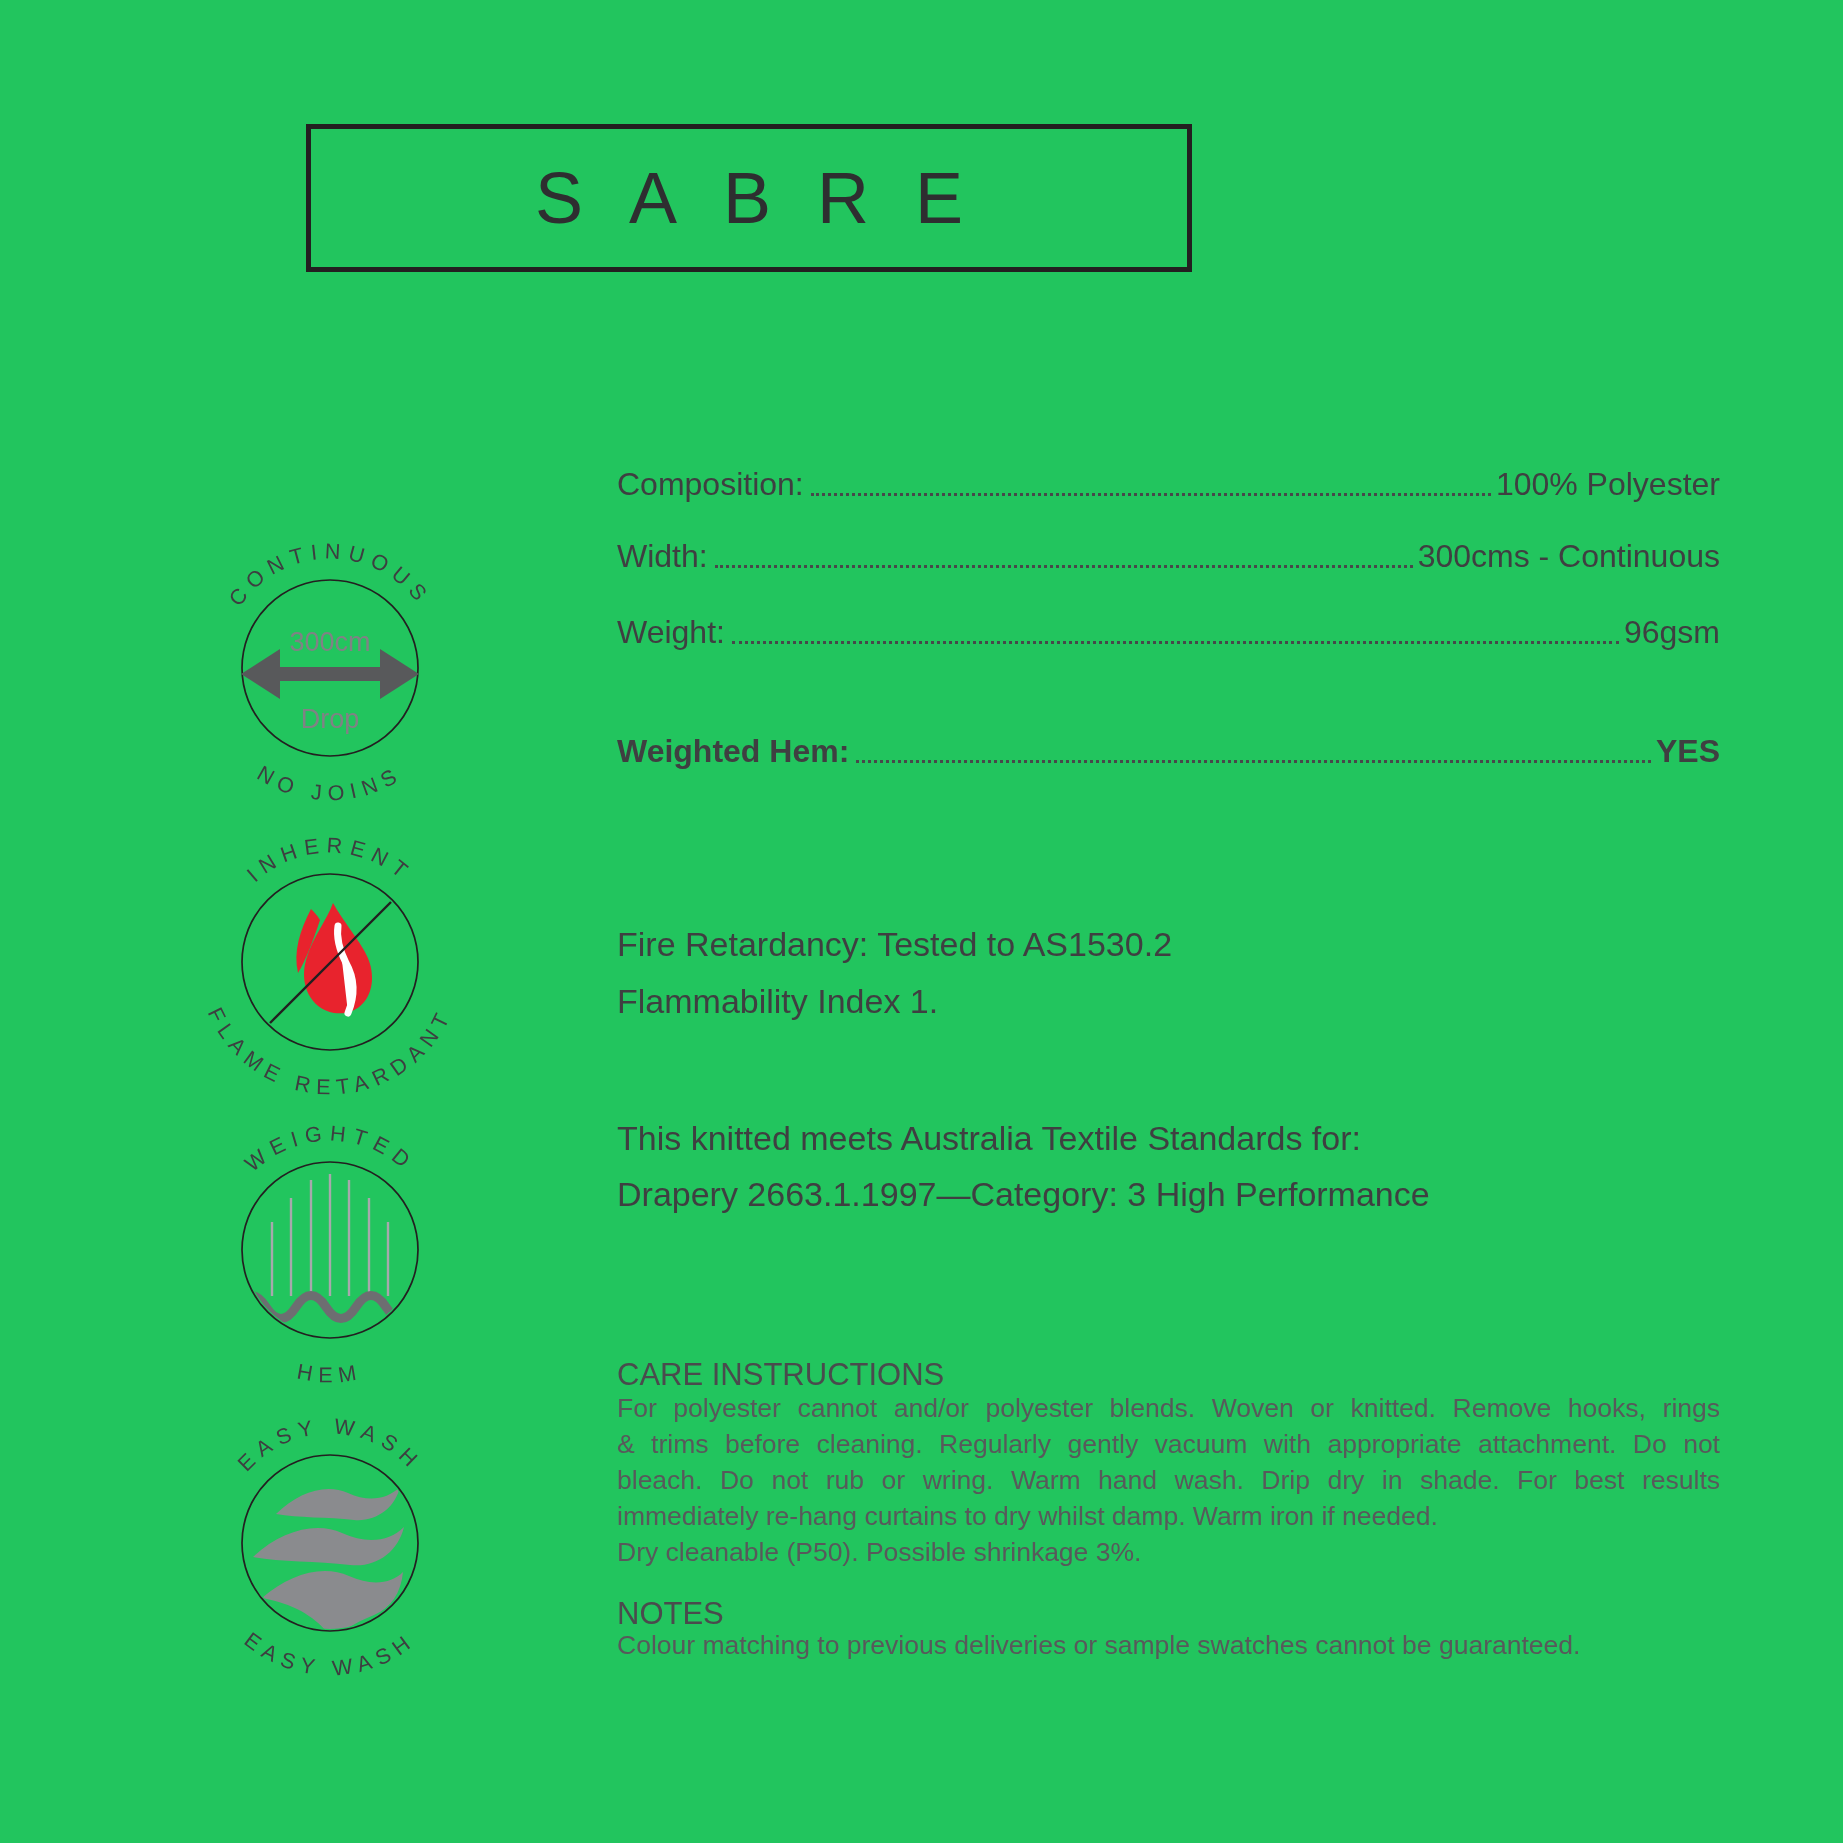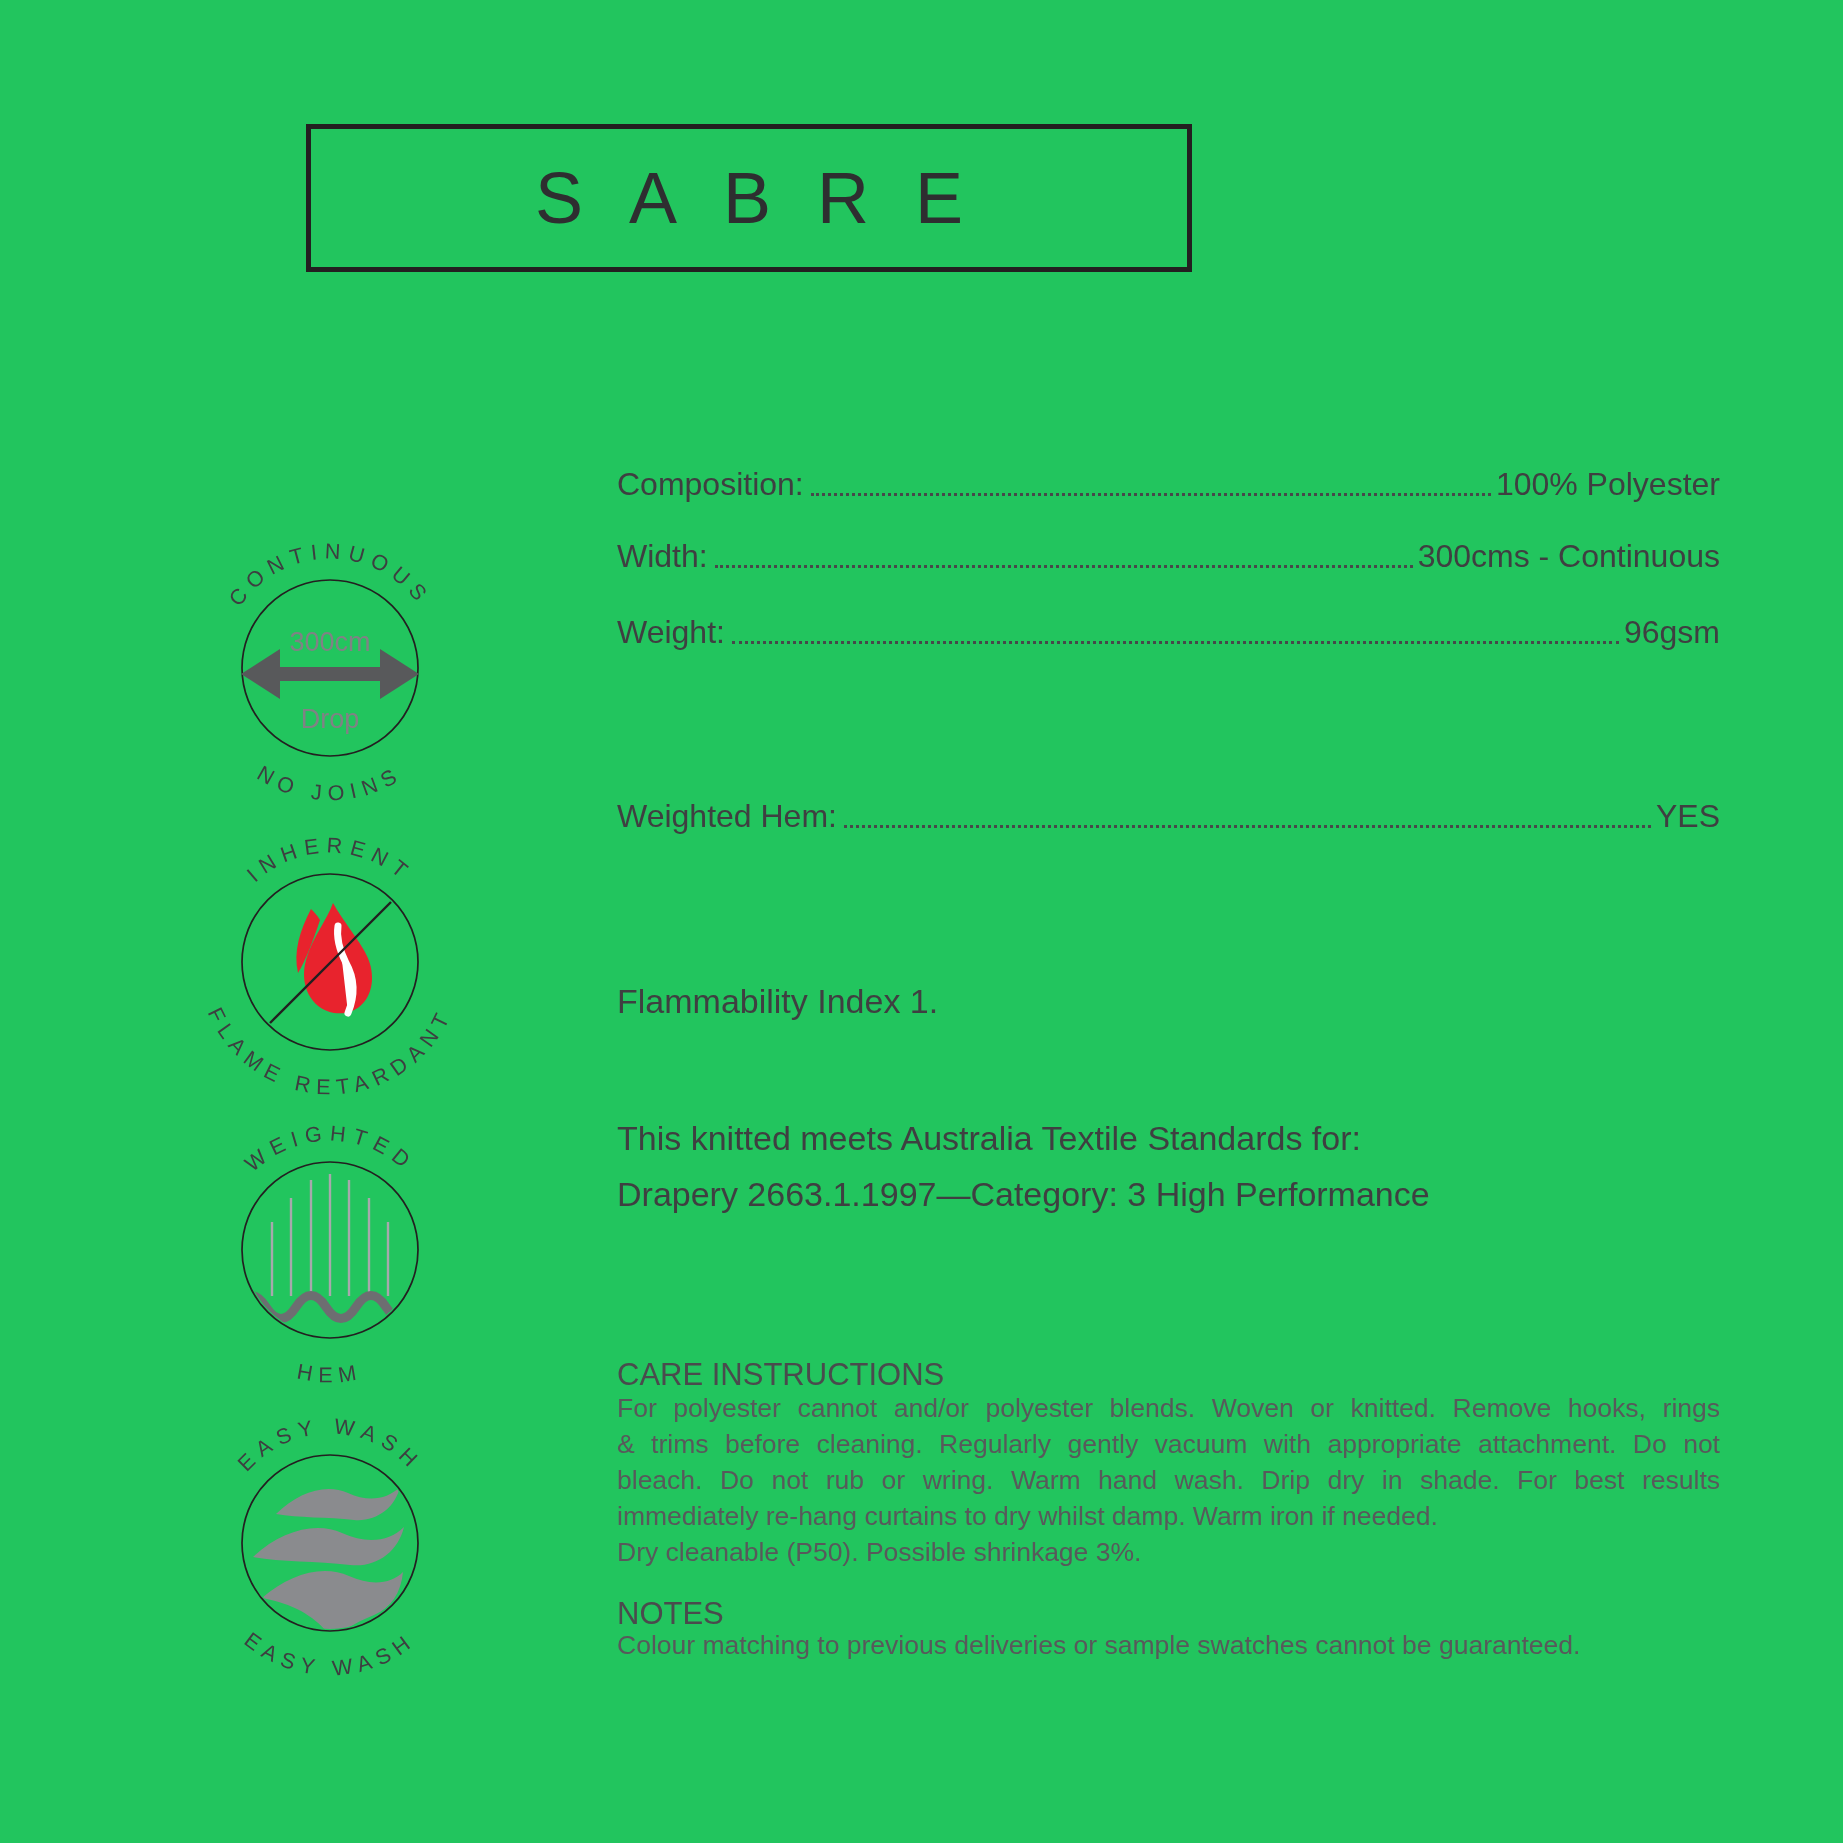--- a/index.html
+++ b/index.html
@@ -134,26 +134,27 @@
   <div class="spec-row" style="top:529px;">
     <span class="spec-label">Width:</span>
     <span class="dots"></span>
     <span class="spec-value">300cms - Continuous</span>
   </div>
   <div class="spec-row" style="top:605px;">
     <span class="spec-label">Weight:</span>
     <span class="dots"></span>
     <span class="spec-value">96gsm</span>
   </div>
-  <div class="spec-row" style="top:789px;">
+  <div class="spec-row" style="top:724px;font-weight:bold;">
     <span class="spec-label">Weighted Hem:</span>
     <span class="dots"></span>
     <span class="spec-value">YES</span>
   </div>
 
+  <div class="line34" style="top:925px;">Fire Retardancy: Tested to AS1530.2</div>
   <div class="line34" style="top:982px;">Flammability Index 1.</div>
 
   <div class="line34" style="top:1119px;">This knitted meets Australia Textile Standards for:</div>
   <div class="line34" style="top:1175px;">Drapery 2663.1.1997—Category: 3 High Performance</div>
 
   <div class="small-heading" style="top:1357px;">CARE INSTRUCTIONS</div>
   <div class="care-lines" style="top:1390px;">
     <div class="care-line justify">For polyester cannot and/or polyester blends. Woven or knitted. Remove hooks, rings</div>
     <div class="care-line justify">&amp; trims before cleaning. Regularly gently vacuum with appropriate attachment. Do not</div>
     <div class="care-line justify">bleach. Do not rub or wring. Warm hand wash. Drip dry in shade. For best results</div>

